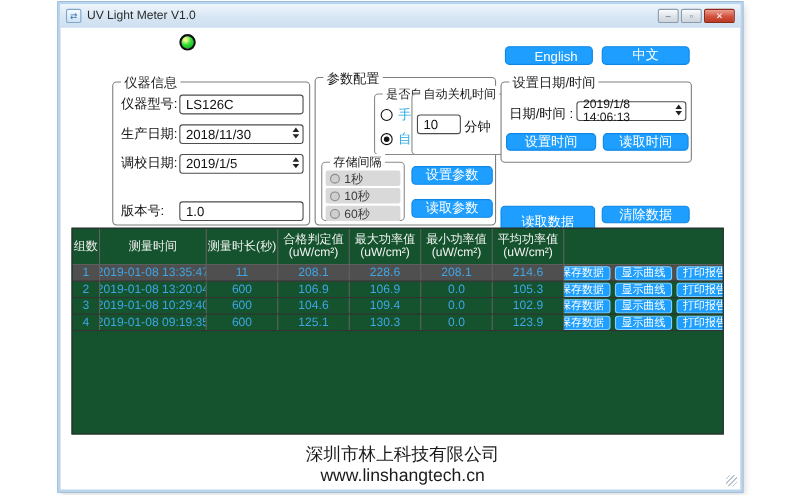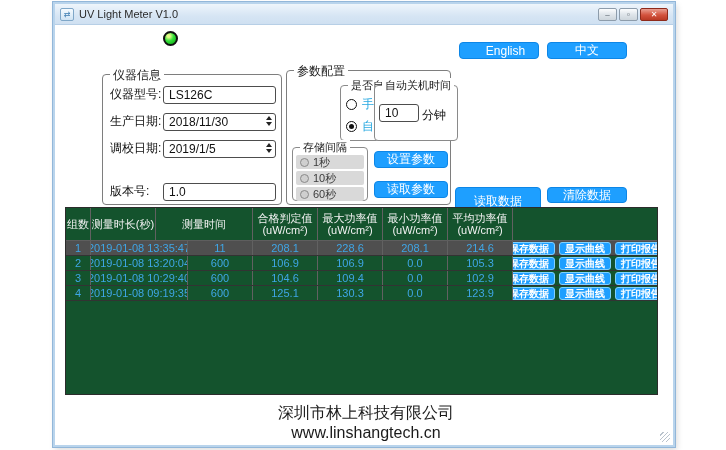--- a/index.html
+++ b/index.html
@@ -53,21 +53,21 @@
 
   .table { position:absolute; left:10px; top:203px; width:593px; height:188px;
            background:#14532d; overflow:hidden; border:1px solid #2c2c2c; }
   .trow { display:flex; width:100%; }
   .thead { height:33px; border-bottom:1px solid #5e5e5e; }
   .tcell { border-right:1px solid #616161; display:flex; flex-direction:column;
            align-items:center; justify-content:center; color:#f2f2f2; font-size:11px;
            line-height:12px; overflow:hidden; white-space:nowrap; }
   .tcell:last-child { border-right:none; }
   .c0{width:25px;} .c1{width:97px;} .c2{width:65px;} .c3{width:65px;}
-  .c4{width:65px;} .c5{width:65px;} .c6{width:65px;} .c7{width:146px; flex:1;font-weight:bold;}
+  .c4{width:65px;} .c5{width:65px;} .c6{width:65px;} .c7{width:146px; flex:1;}
   .drow { height:15px; border-bottom:1px solid #333333; align-items:stretch; }
   .drow .tcell { justify-content:center; color:#3fa6e6; font-size:11px; }
   .drow.selected { background:#4f4f4f; }
   .action-cell { flex-direction:row !important; gap:4px; justify-content:center; }
   .mini-btn { height:13px; padding:0 5px; font-size:10px; border-radius:3px;
               border:1px solid #7fd0ff; line-height:11px; }
 
   .footer-line { position:absolute; width:622px; text-align:center; font-size:16px; color:#1a1a1a; }
 
   .resize-grip { position:absolute; right:3px; bottom:3px; width:10px; height:10px;
@@ -166,34 +166,47 @@
       <div class="dis-bar" style="position:absolute; left:3px; top:39px; width:68px;">
         <span class="radio disabled" style="width:9px;height:9px;"></span>
         <span class="lbl">60秒</span>
       </div>
     </div>
 
     <div class="btn" style="position:absolute; left:87px; top:80px; width:74px; height:17px;">设置参数</div>
     <div class="btn" style="position:absolute; left:87px; top:110px; width:74px; height:17px;">读取参数</div>
   </div>
 
+  <div class="group" style="left:400px; top:70px; width:174px; height:74px;">
+    <span class="gtitle">设置日期/时间</span>
+    <span class="field-label" style="position:absolute; left:7px; top:20px;">日期/时间 :</span>
+    <div class="tinput" style="position:absolute; left:68px; top:17px; width:100px; font-size:11px;">
+      <span>2019/1/8 14:06:13</span>
+      <span class="spinner">
+          <span class="spin-up"></span>
+          <span class="spin-dn"></span>
+        </span>
+    </div>
+    <div class="btn" style="position:absolute; left:4px; top:46px; width:82px; height:16px;">设置时间</div>
+    <div class="btn" style="position:absolute; left:92px; top:46px; width:78px; height:16px;">读取时间</div>
+  </div>
 
   <div class="btn" style="position:absolute; left:400px; top:183px; width:86px; height:28px;">读取数据</div>
   <div class="btn" style="position:absolute; left:492px; top:183px; width:80px; height:16px;">清除数据</div>
 
   <div class="table">
     <div class="trow thead">
       <div class="tcell c0">
           <span>组数</span>
         </div>
+      <div class="tcell c1">
+          <span>测量时间</span>
+        </div>
       <div class="tcell c2">
           <span>测量时长(秒)</span>
-        </div>
-      <div class="tcell c1">
-          <span>测量时间</span>
         </div>
       <div class="tcell c3">
           <span>合格判定值</span>
           <span>(uW/cm²)</span>
         </div>
       <div class="tcell c4">
           <span>最大功率值</span>
           <span>(uW/cm²)</span>
         </div>
       <div class="tcell c5">

